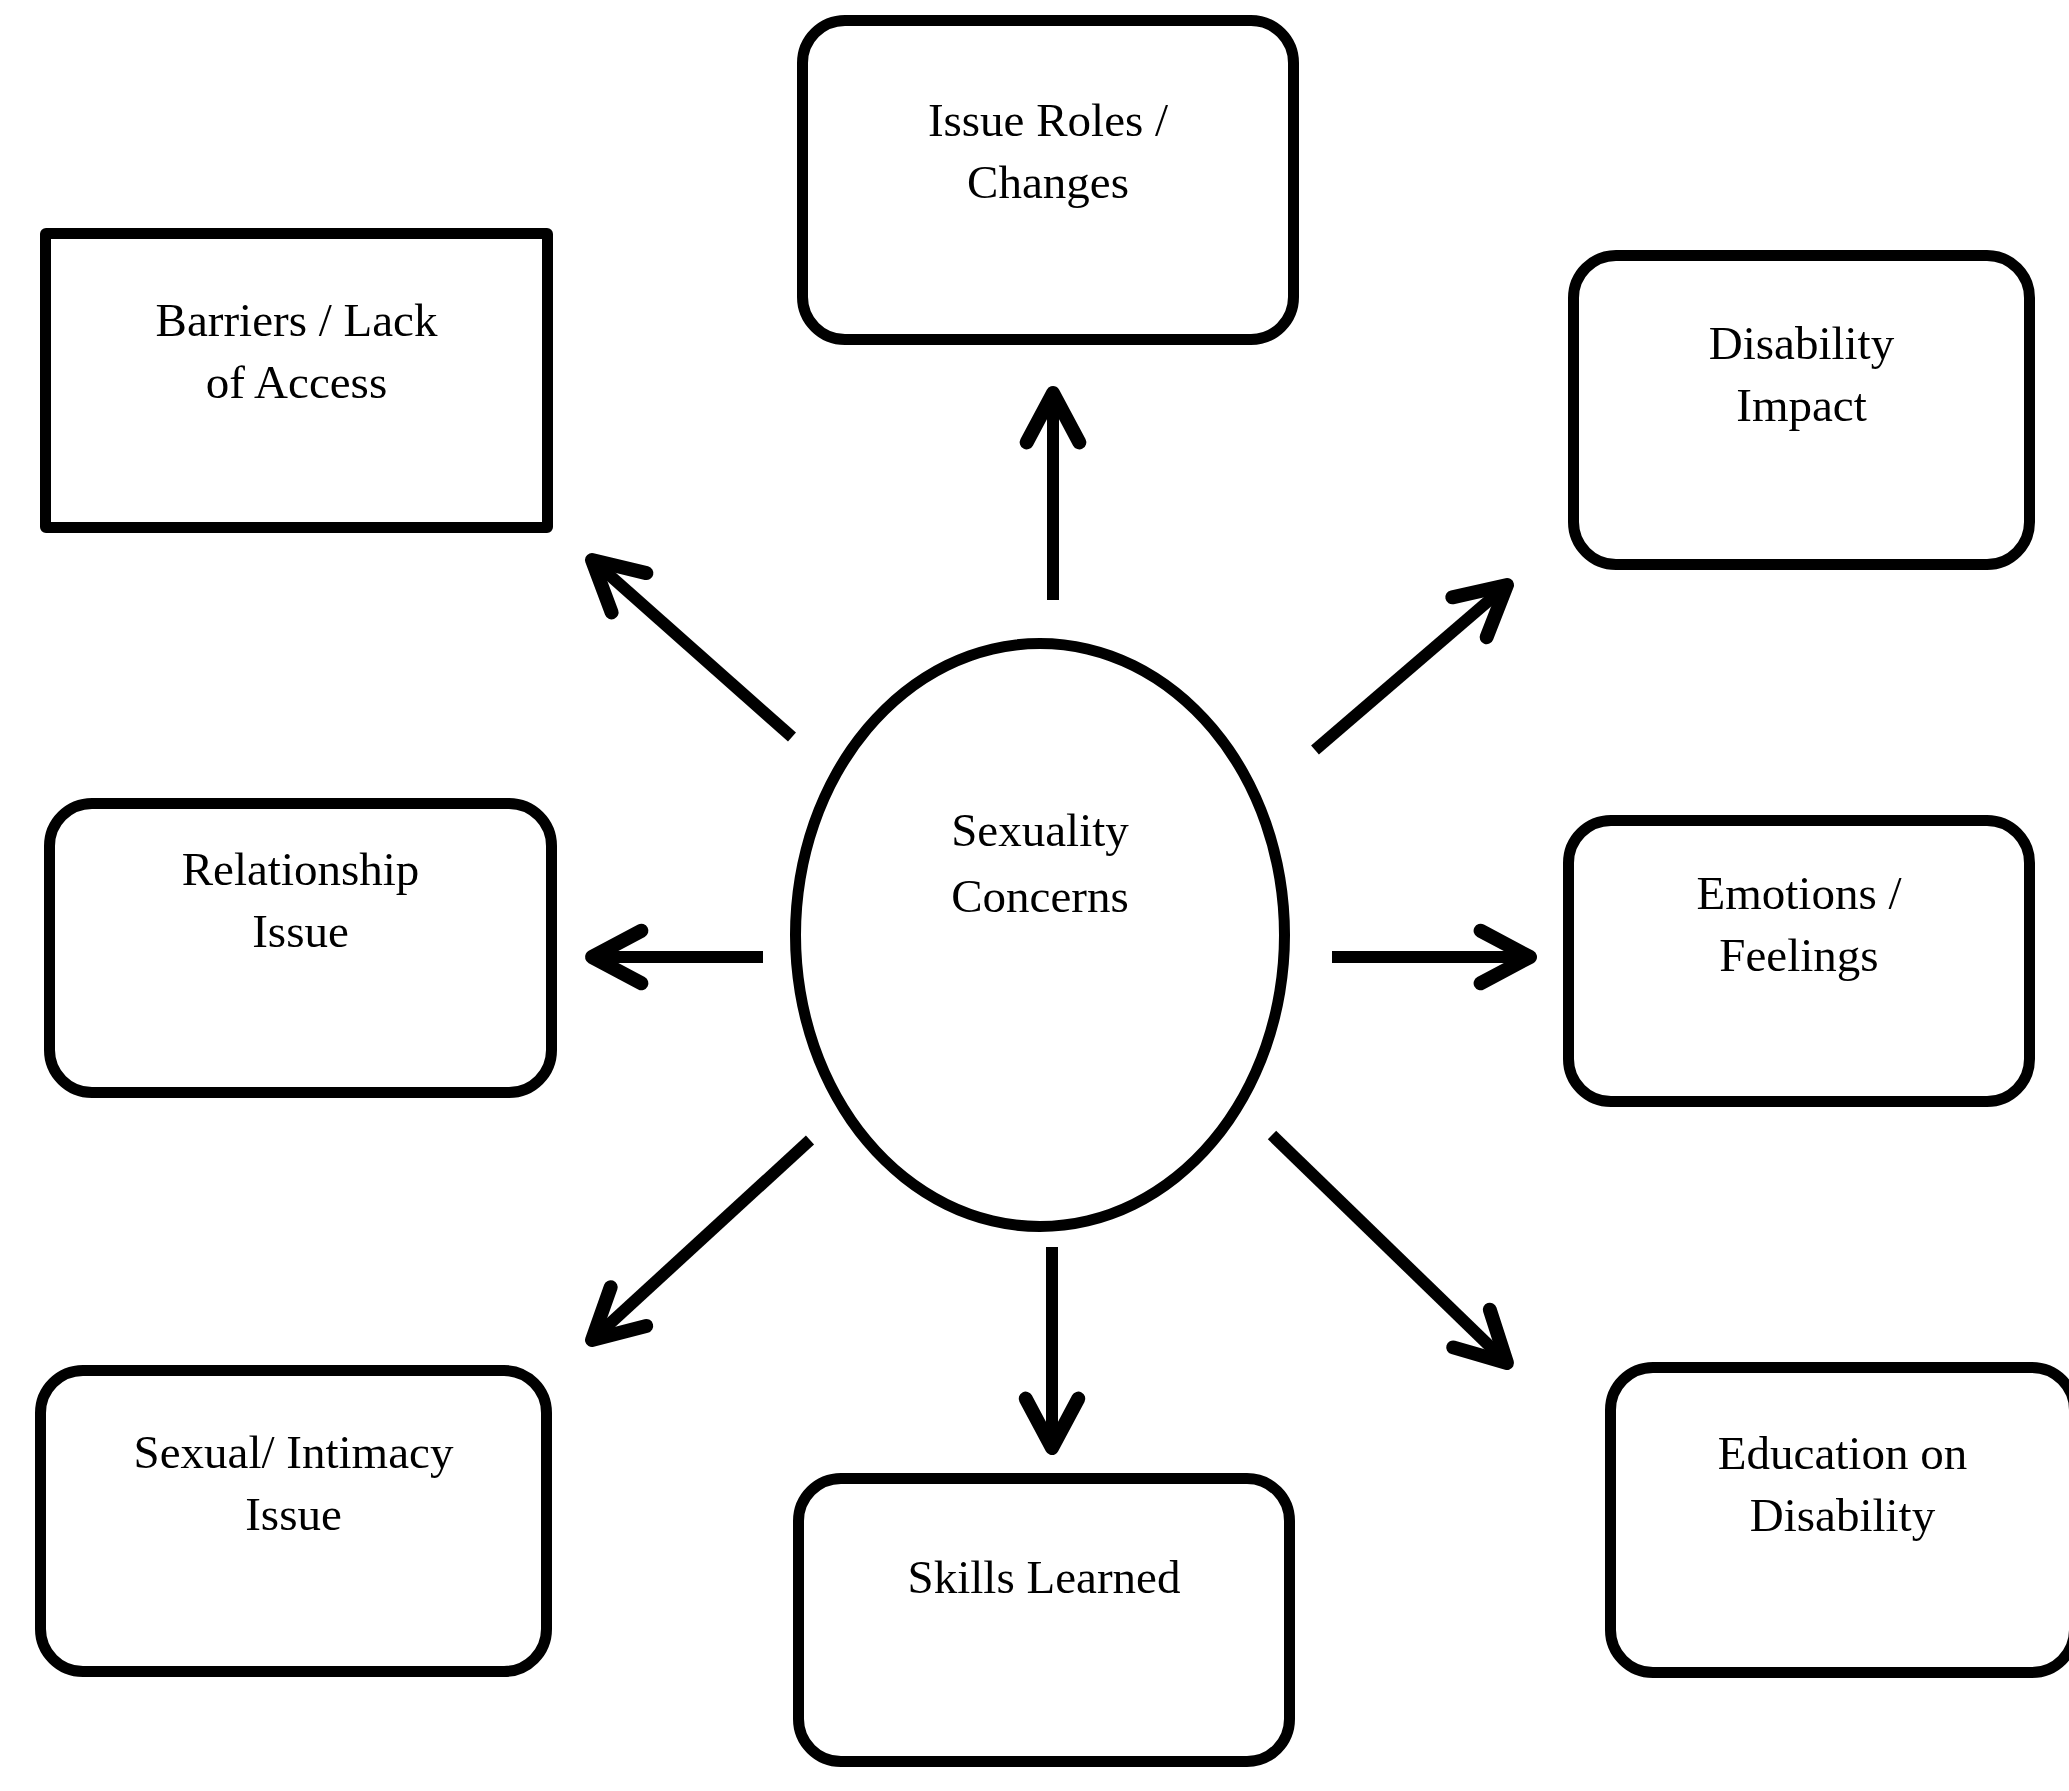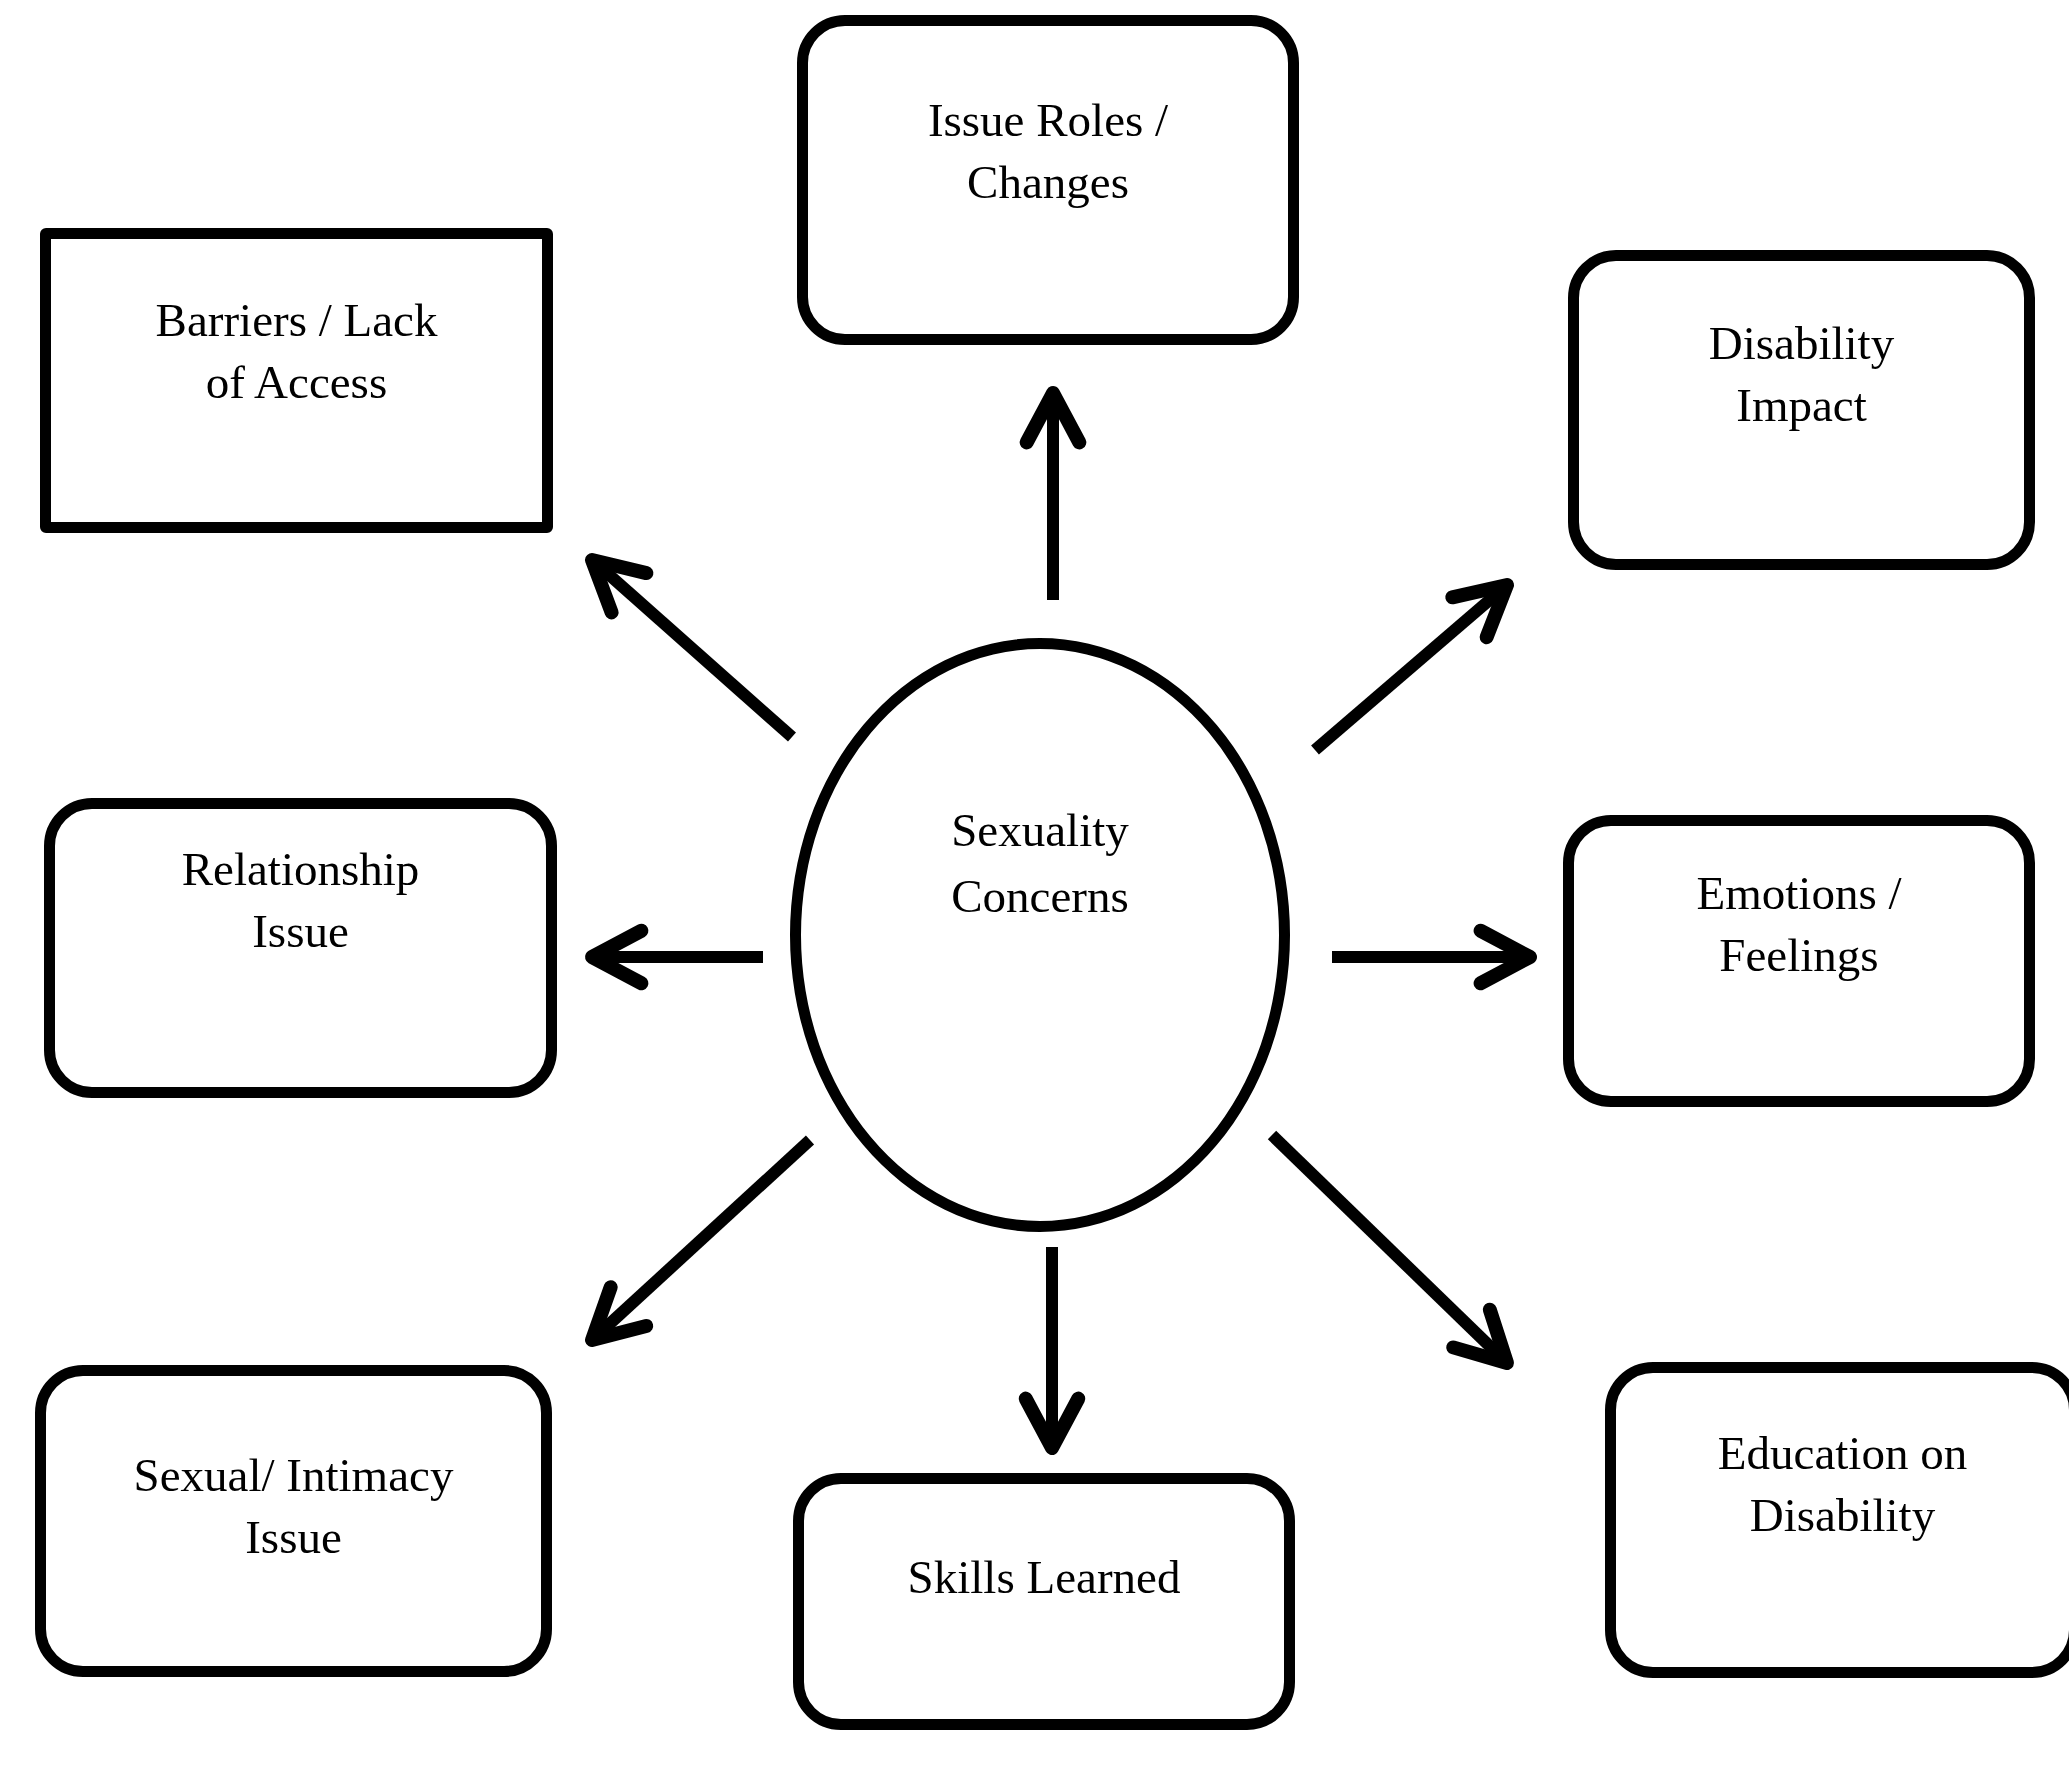--- a/index.html
+++ b/index.html
@@ -30,22 +30,22 @@
   .box { border-radius: 48px; }
   .ellipse { border-radius: 50%; line-height: 66px; }
   .line { white-space: pre; }
 
   #node-center            { left: 790px;  top: 638px;  width: 500px; height: 594px; padding-top: 148px; }
   #node-life-roles        { left: 797px;  top: 15px;   width: 502px; height: 330px; padding-top: 63px; }
   #node-barriers          { left: 40px;   top: 228px;  width: 513px; height: 305px; padding-top: 50px; border-radius: 6px; }
   #node-disability-impact { left: 1568px; top: 250px;  width: 467px; height: 320px; padding-top: 51px; }
   #node-relationship      { left: 44px;   top: 798px;  width: 513px; height: 300px; padding-top: 29px; }
   #node-emotions          { left: 1563px; top: 815px;  width: 472px; height: 292px; padding-top: 36px; }
-  #node-sexual-intimacy   { left: 35px;   top: 1365px; width: 517px; height: 312px; padding-top: 68px; }
-  #node-skills            { left: 793px;  top: 1473px; width: 502px; height: 257px; padding-top: 62px; }
+  #node-sexual-intimacy   { left: 35px;   top: 1365px; width: 517px; height: 312px; padding-top: 45px; }
+  #node-skills            { left: 793px;  top: 1473px; width: 502px; height: 294px; padding-top: 62px; }
   #node-education         { left: 1605px; top: 1362px; width: 475px; height: 316px; padding-top: 49px; }
 
   .shaft { stroke: #000000; stroke-width: 12; fill: none; stroke-linecap: butt; }
   .head  { stroke: #000000; stroke-width: 14; fill: none; stroke-linecap: round; stroke-linejoin: round; }
 </style>
 </head>
 <body>
 
 <div class="canvas">
 

